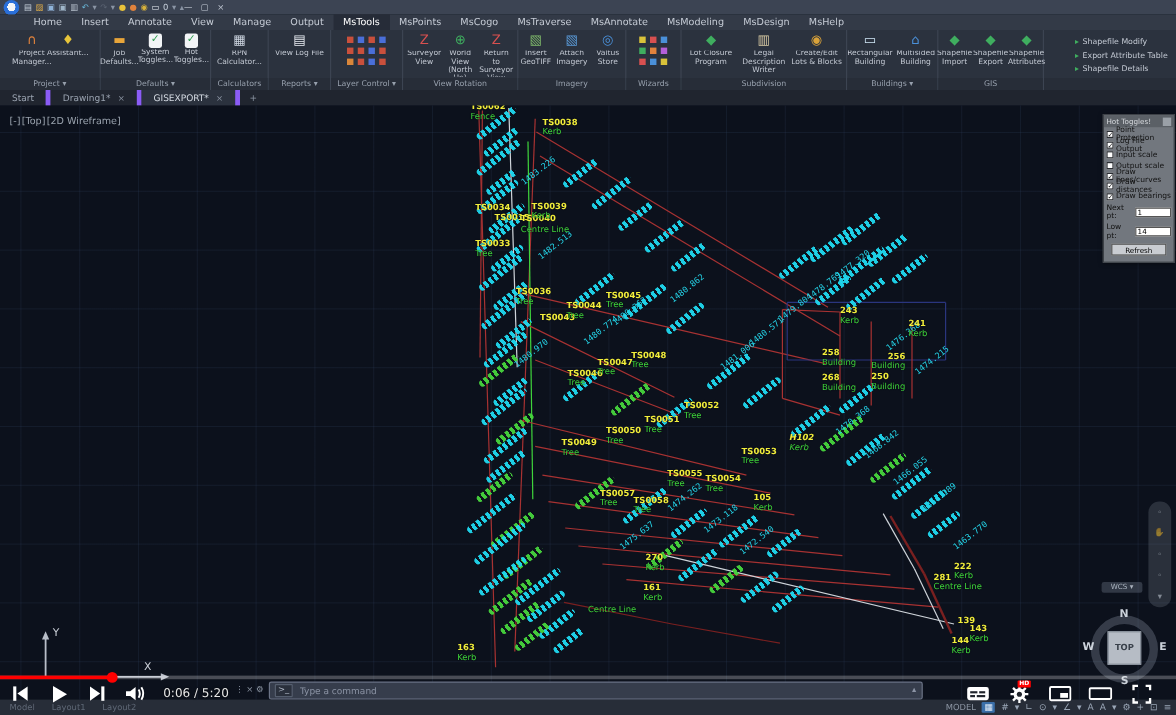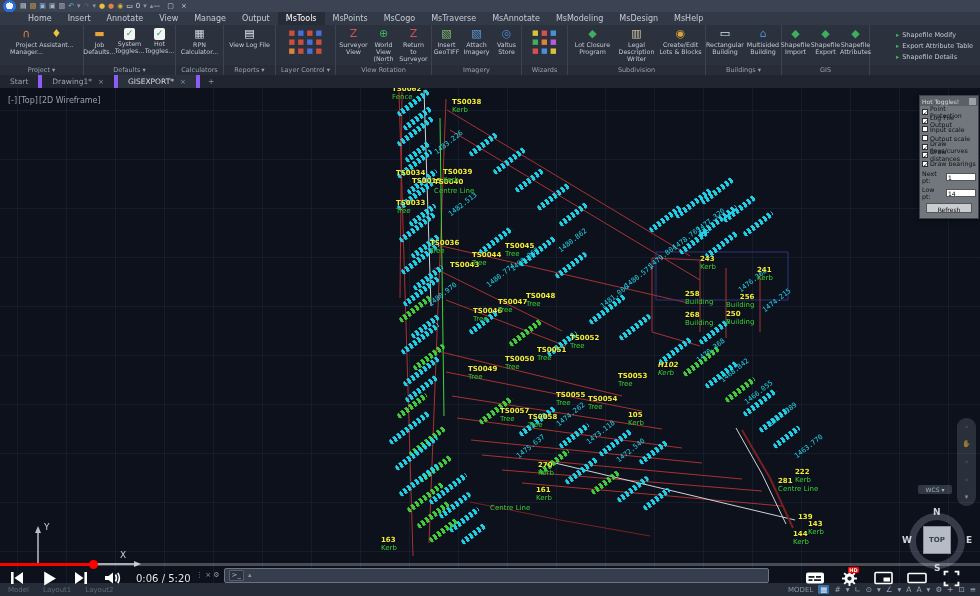--- a/index.html
+++ b/index.html
@@ -611,20 +611,21 @@
         <div class="vc-l" style="left:29px;top:54px">S</div>
         <div class="vc-top">TOP</div>
       </div>
     </div>
   </div>
 
   <div class="cmdwrap">
     <span class="cmdpre" id="cmdIcons">⋮ × ⚙</span>
     <div class="cmdbox">
       <span class="cmdicon">&gt;_</span>
+      <input class="cmd-input" placeholder="Type a command" style="">
       <span class="cmddd">▴</span>
     </div>
   </div>
 
   <div class="statusbar">
     <div class="sb-left" id="layoutTabs">
         <span>Model</span>
         <span>Layout1</span>
         <span>Layout2</span>
       </div>

